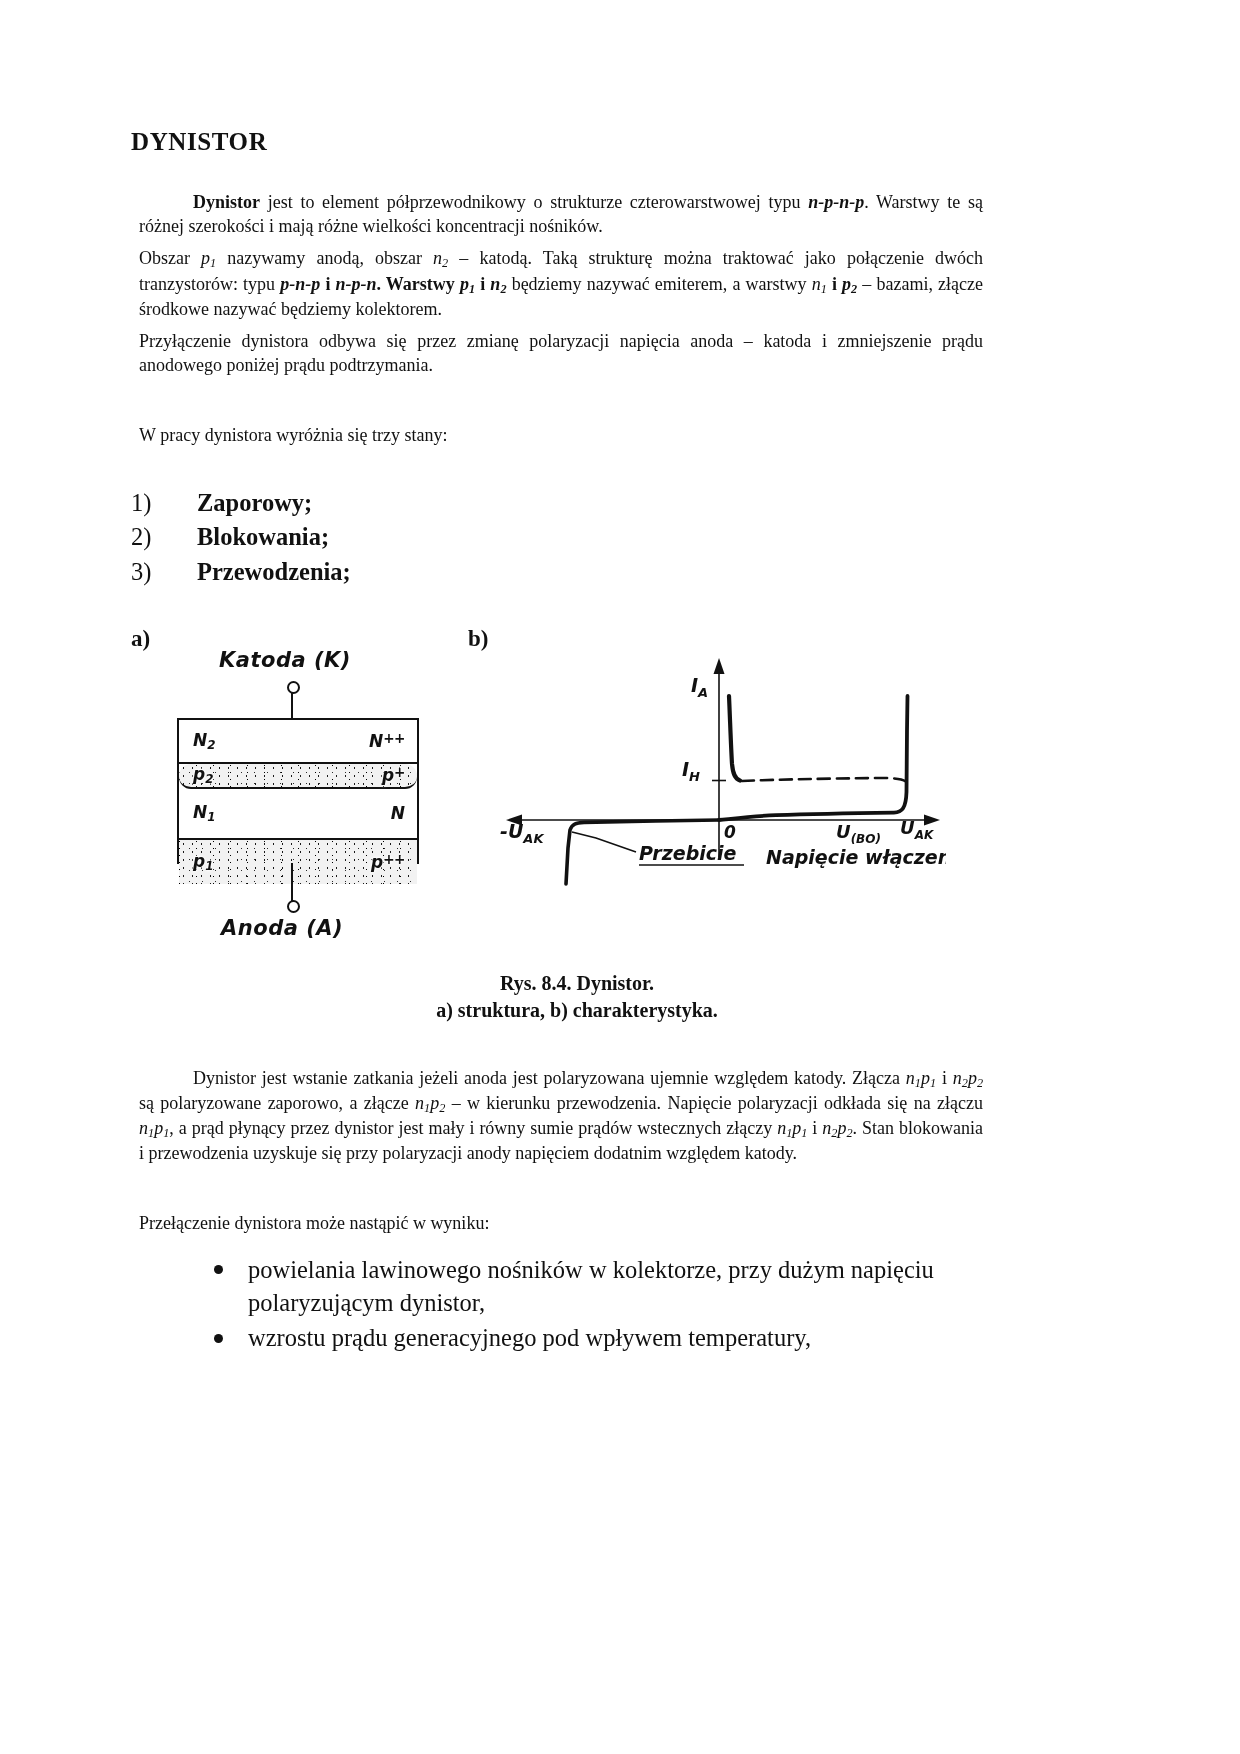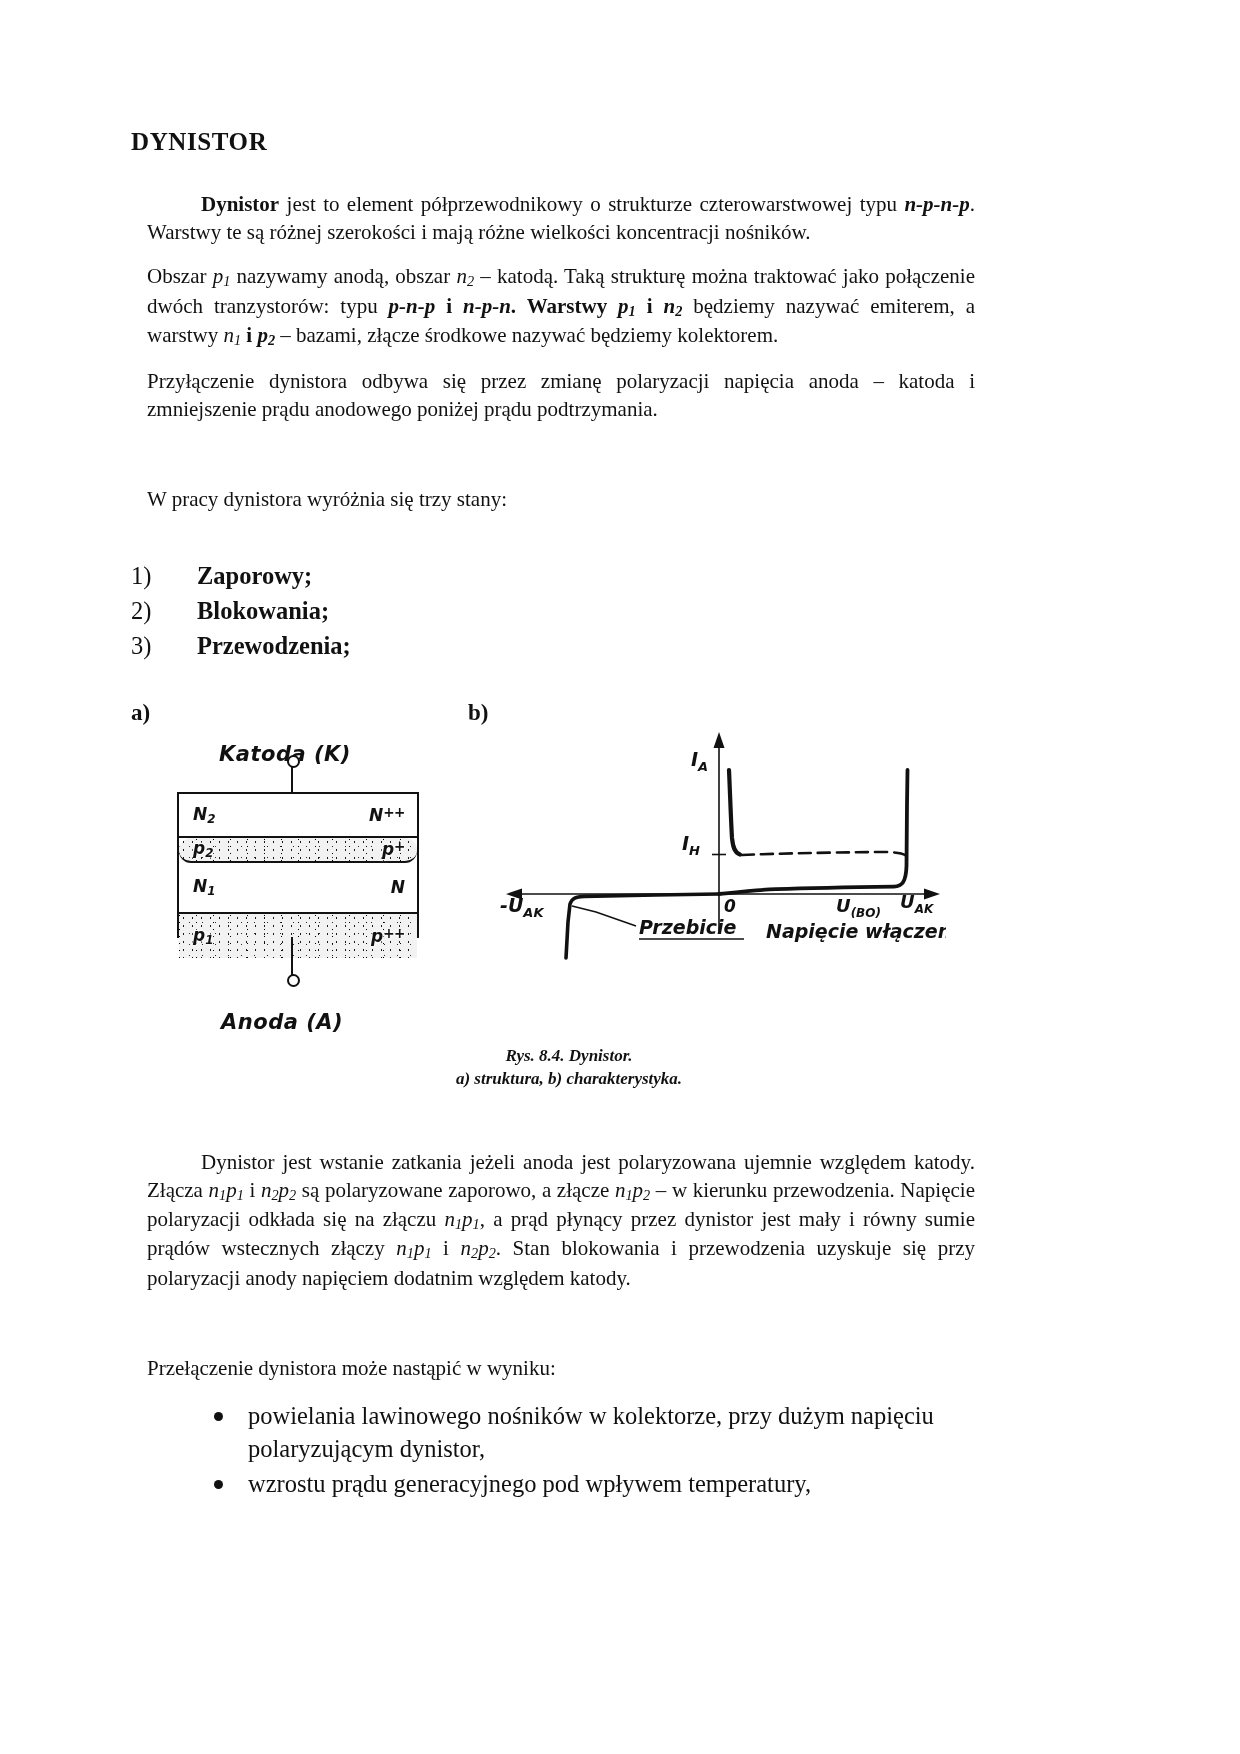--- a/index.html
+++ b/index.html
@@ -33,23 +33,23 @@
 
   h1.doc-title {
     font-size: 25px;
     font-weight: bold;
     margin: 0 0 34px 0;
     letter-spacing: 0.6px;
     font-family: "Liberation Serif", "DejaVu Serif", serif;
   }
 
   p.body-par {
-    font-size: 21px;
+    font-size: 18px;
     line-height: 1.345;
-    margin: 16px;
+    margin: 8px;
     text-align: justify;
     text-justify: inter-word;
     hyphens: none;
   }
   p.body-par.indent { text-indent: 54px; }
   p.body-par.nojust { text-align: left; }
   .spacer-md { height: 30px; }
   .spacer-lg { height: 40px; }
 
   b, strong { font-weight: bold; }
@@ -102,21 +102,20 @@
     position: absolute;
     left: 28px;
     top: 30px;
     width: 300px;
     height: 300px;
   }
   .hand {
     font-family: "DejaVu Sans", sans-serif;
     font-style: italic;
     font-weight: bold;
-    margin-top: 20px;
   }
   .katoda-lbl {
     position: absolute;
     left: 60px; top: 0px;
     font-size: 21px;
     letter-spacing: 0.5px;
     white-space: nowrap;
   }
   .anoda-lbl {
     position: absolute;
@@ -196,26 +195,25 @@
     left: 345px;
     top: 34px;
     width: 470px;
     height: 300px;
   }
   .chart svg { display: block; }
 
   
   .caption {
     position: absolute;
-    left: 8px;
+    left: 16px;
     top: 352px;
     width: 860px;
     text-align: center;
-    font-size: 17px;
-    font-style: italic;
+    font-size: 20px;
     font-weight: bold;
     line-height: 1.36;
     font-family: "Liberation Serif", "DejaVu Serif", serif;
   }
 
   
   ul.bullets {
     margin: 17px;
     padding: 0;
     list-style: none;

